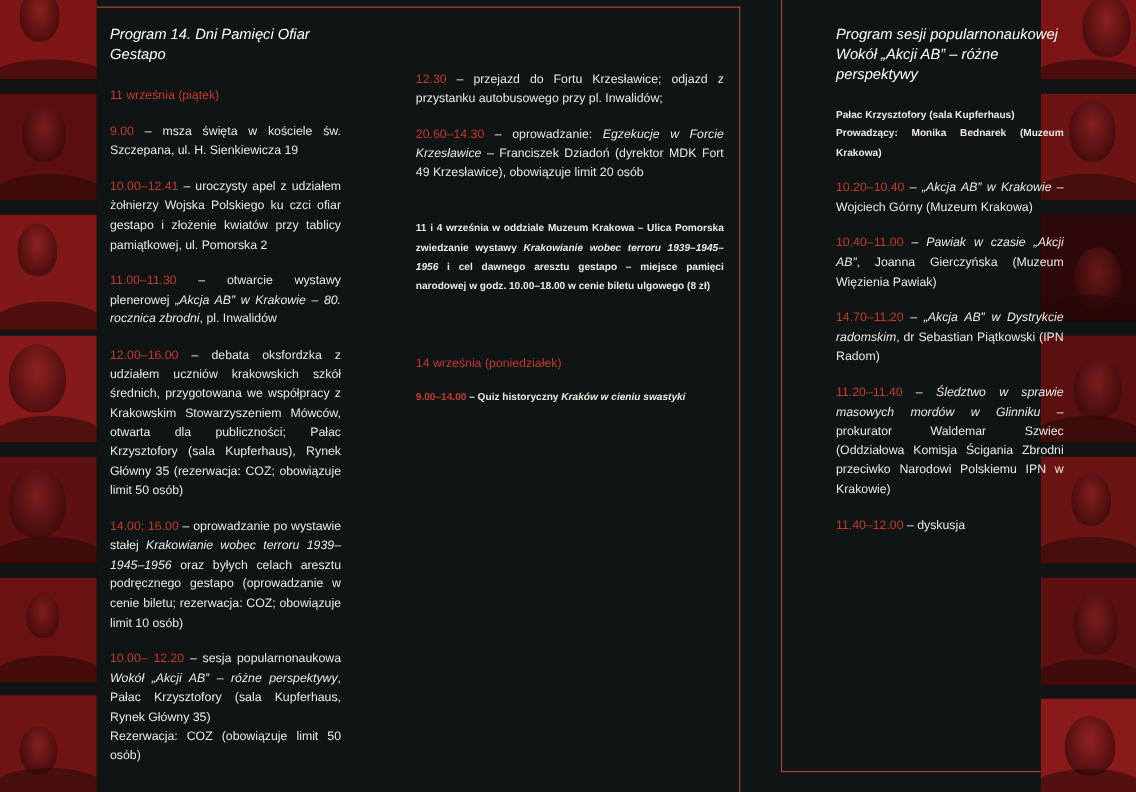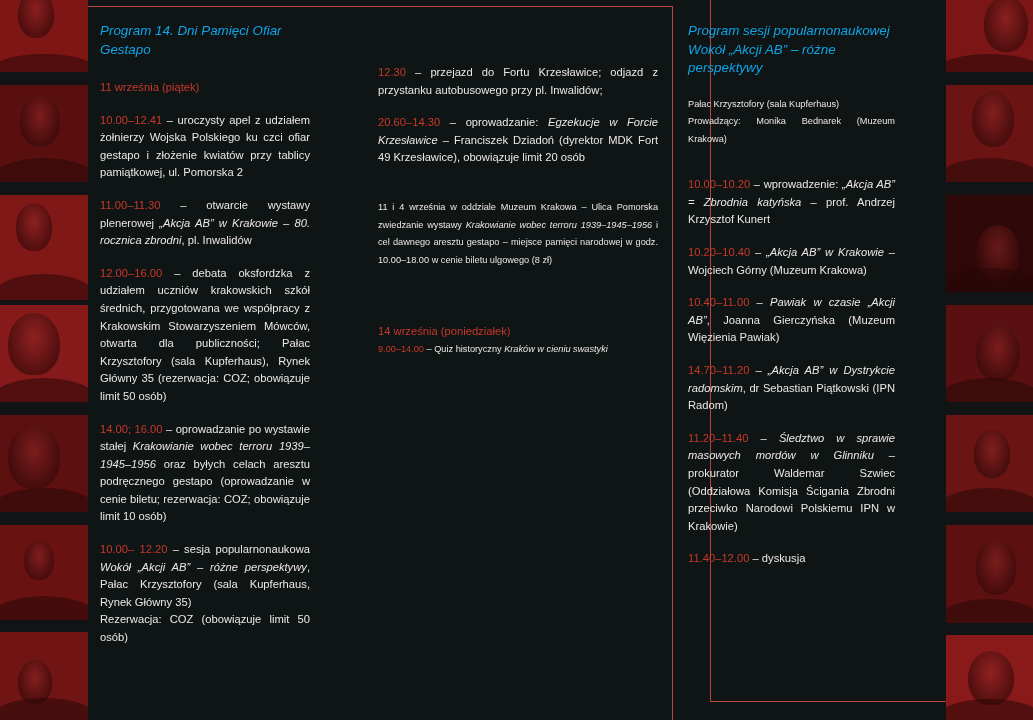--- a/index.html
+++ b/index.html
@@ -31,26 +31,26 @@
   }
   .frame-right {
     position:absolute; left:710px; top:0; width:236px; height:702px;
     border-left:1.5px solid #b8443a; border-bottom:1.5px solid #b8443a;
     box-sizing:border-box;
   }
 
   .col { position:absolute; font-size:11.2px; line-height:17.6px; }
   .col1 { left:100px; top:22px; width:210px; text-align:justify; }
   .col2 { left:378px; top:64px; width:280px; text-align:justify; }
-  .col3 { left:688px; top:22px; width:207px; text-align:justify; }
+  .col3 { left:760px; top:22px; width:207px; text-align:justify; }
 
-  .title { color:#0ea5e9; font-style:italic; font-size:13.4px; line-height:18.5px; text-align:left; }
+  .title { color:#ffffff; font-style:italic; font-size:13.4px; line-height:18.5px; text-align:left; }
   .date { color:#c8392c; font-size:11.2px; }
   .time { color:#c8392c; }
-  .small { font-size:9.2px; line-height:17.6px; }
+  .small { font-size:9.2px; line-height:17.6px;font-weight:bold; }
   em { font-style:italic; }
   p { margin:0; }
 </style>
 </head>
 <body>
 
 <div class="strip left">
   <div class="photo" style="top:0;height:72px;">
       <div class="tone" style="background:#7e1616"></div>
       <div class="face" style="left:18px;top:-10px;width:36px;height:48px"></div>
@@ -125,39 +125,39 @@
       <div class="shoulders"></div>
     </div>
 </div>
 
 <div class="frame-left"></div>
 <div class="frame-right"></div>
 
 <div class="col col1">
   <p class="title">Program 14. Dni Pamięci Ofiar Gestapo</p>
   <p style="margin-top:20px" class="date">11 września (piątek)</p>
+  <p style="margin-top:15px"><span class="time">9.00</span><span> – msza święta w kościele św. Szczepana, ul. H. Sienkiewicza 19</span></p>
   <p style="margin-top:15px"><span class="time">10.00–12.41</span><span> – uroczysty apel z udziałem żołnierzy Wojska Polskiego ku czci ofiar gestapo i złożenie kwiatów przy tablicy pamiątkowej, ul. Pomorska 2</span></p>
   <p style="margin-top:15px"><span class="time">11.00–11.30</span><span> – otwarcie wystawy plenerowej </span><em>„Akcja AB” w Krakowie – 80. rocznica zbrodni</em><span>, pl. Inwalidów</span></p>
   <p style="margin-top:15px"><span class="time">12.00–16.00</span><span> – debata oksfordzka z udziałem uczniów krakowskich szkół średnich, przygotowana we współpracy z Krakowskim Stowarzyszeniem Mówców, otwarta dla publiczności; Pałac Krzysztofory (sala Kupferhaus), Rynek Główny 35 (rezerwacja: COZ; obowiązuje limit 50 osób)</span></p>
   <p style="margin-top:15px"><span class="time">14.00; 16.00</span><span> – oprowadzanie po wystawie stałej </span><em>Krakowianie wobec terroru 1939–1945–1956</em><span> oraz byłych celach aresztu podręcznego gestapo (oprowadzanie w cenie biletu; rezerwacja: COZ; obowiązuje limit 10 osób)</span></p>
   <p style="margin-top:15px"><span class="time">10.00– 12.20</span><span> – sesja popularnonaukowa </span><em>Wokół „Akcji AB” – różne perspektywy</em><span>, Pałac Krzysztofory (sala Kupferhaus, Rynek Główny 35)</span></p>
   <p>Rezerwacja: COZ (obowiązuje limit 50 osób)</p>
 </div>
 
 <div class="col col2">
   <p><span class="time">12.30</span><span> – przejazd do Fortu Krzesławice; odjazd z przystanku autobusowego przy pl. Inwalidów;</span></p>
   <p style="margin-top:15px"><span class="time">20.60–14.30</span><span> – oprowadzanie: </span><em>Egzekucje w Forcie Krzesławice</em><span> – Franciszek Dziadoń (dyrektor MDK Fort 49 Krzesławice), obowiązuje limit 20 osób</span></p>
   <p style="margin-top:32px" class="small"><span>11 i 4 września w oddziale Muzeum Krakowa – Ulica Pomorska zwiedzanie wystawy </span><em>Krakowianie wobec terroru 1939–1945–1956</em><span> i cel dawnego aresztu gestapo – miejsce pamięci narodowej w godz. 10.00–18.00 w cenie biletu ulgowego (8 zł)</span></p>
   <p style="margin-top:54px" class="date">14 września (poniedziałek)</p>
-  <p style="margin-top:0" class="small"><span class="time">9.00–14.00</span><span> – Quiz historyczny </span><em>Kraków w cieniu swastyki</em></p>
+  <p style="margin-top:12px" class="small"><span class="time">9.00–14.00</span><span> – Quiz historyczny </span><em>Kraków w cieniu swastyki</em></p>
 </div>
 
 <div class="col col3">
   <p class="title"><span>Program sesji popularnonaukowej</span><br><span>Wokół „Akcji AB” – różne perspektywy</span></p>
   <p style="margin-top:18px" class="small">Pałac Krzysztofory (sala Kupferhaus)</p>
   <p class="small">Prowadzący: Monika Bednarek (Muzeum Krakowa)</p>
-  <p style="margin-top:28px"><span class="time">10.00–10.20</span><span> – wprowadzenie: </span><em>„Akcja AB” = Zbrodnia katyńska</em><span> – prof. Andrzej Krzysztof Kunert</span></p>
   <p style="margin-top:15px"><span class="time">10.20–10.40</span><span> – </span><em>„Akcja AB” w Krakowie</em><span> –Wojciech Górny (Muzeum Krakowa)</span></p>
   <p style="margin-top:15px"><span class="time">10.40–11.00</span><span> – </span><em>Pawiak w czasie „Akcji AB”</em><span>, Joanna Gierczyńska (Muzeum Więzienia Pawiak)</span></p>
   <p style="margin-top:15px"><span class="time">14.70–11.20</span><span> – </span><em>„Akcja AB” w Dystrykcie radomskim</em><span>, dr Sebastian Piątkowski (IPN Radom)</span></p>
   <p style="margin-top:15px"><span class="time">11.20–11.40</span><span> – </span><em>Śledztwo w sprawie masowych mordów w Glinniku</em><span> – prokurator Waldemar Szwiec (Oddziałowa Komisja Ścigania Zbrodni przeciwko Narodowi Polskiemu IPN w Krakowie)</span></p>
   <p style="margin-top:15px"><span class="time">11.40–12.00</span><span> – dyskusja</span></p>
 </div>
 
 </body></html>

